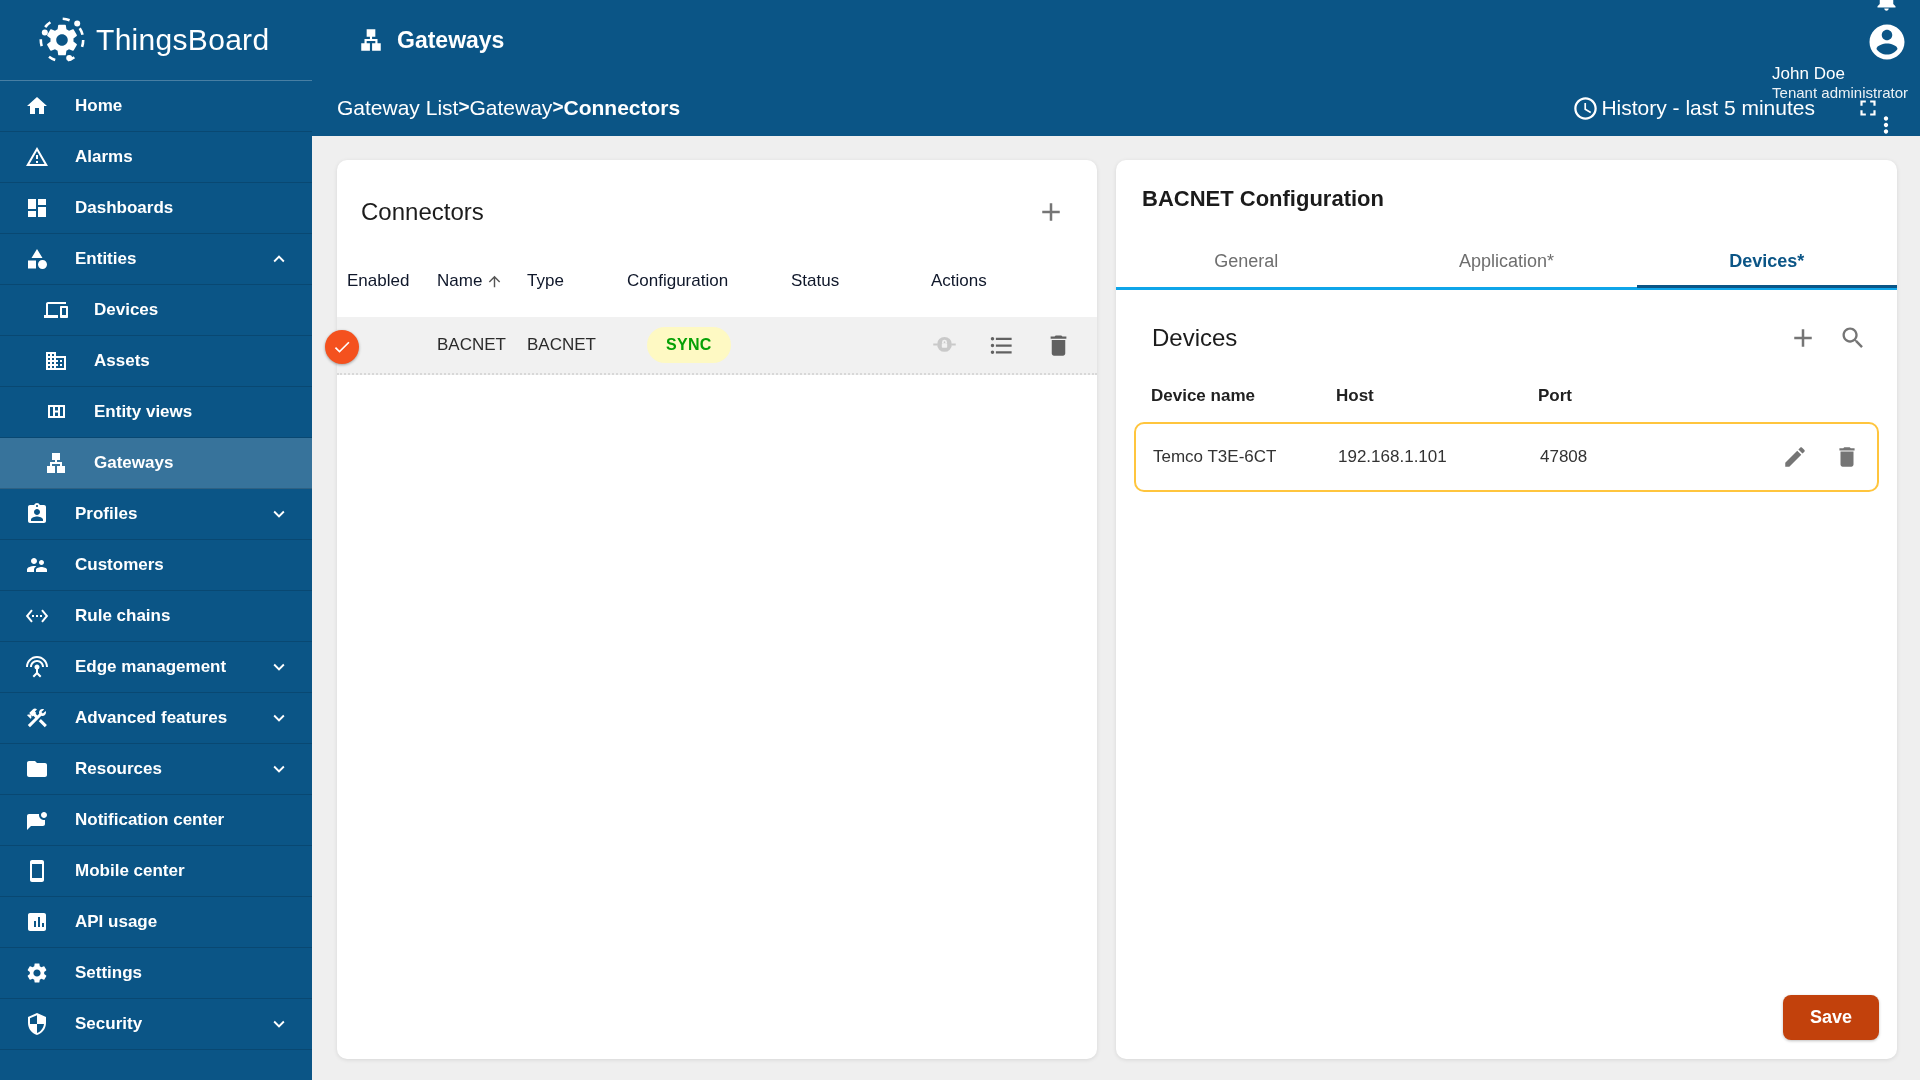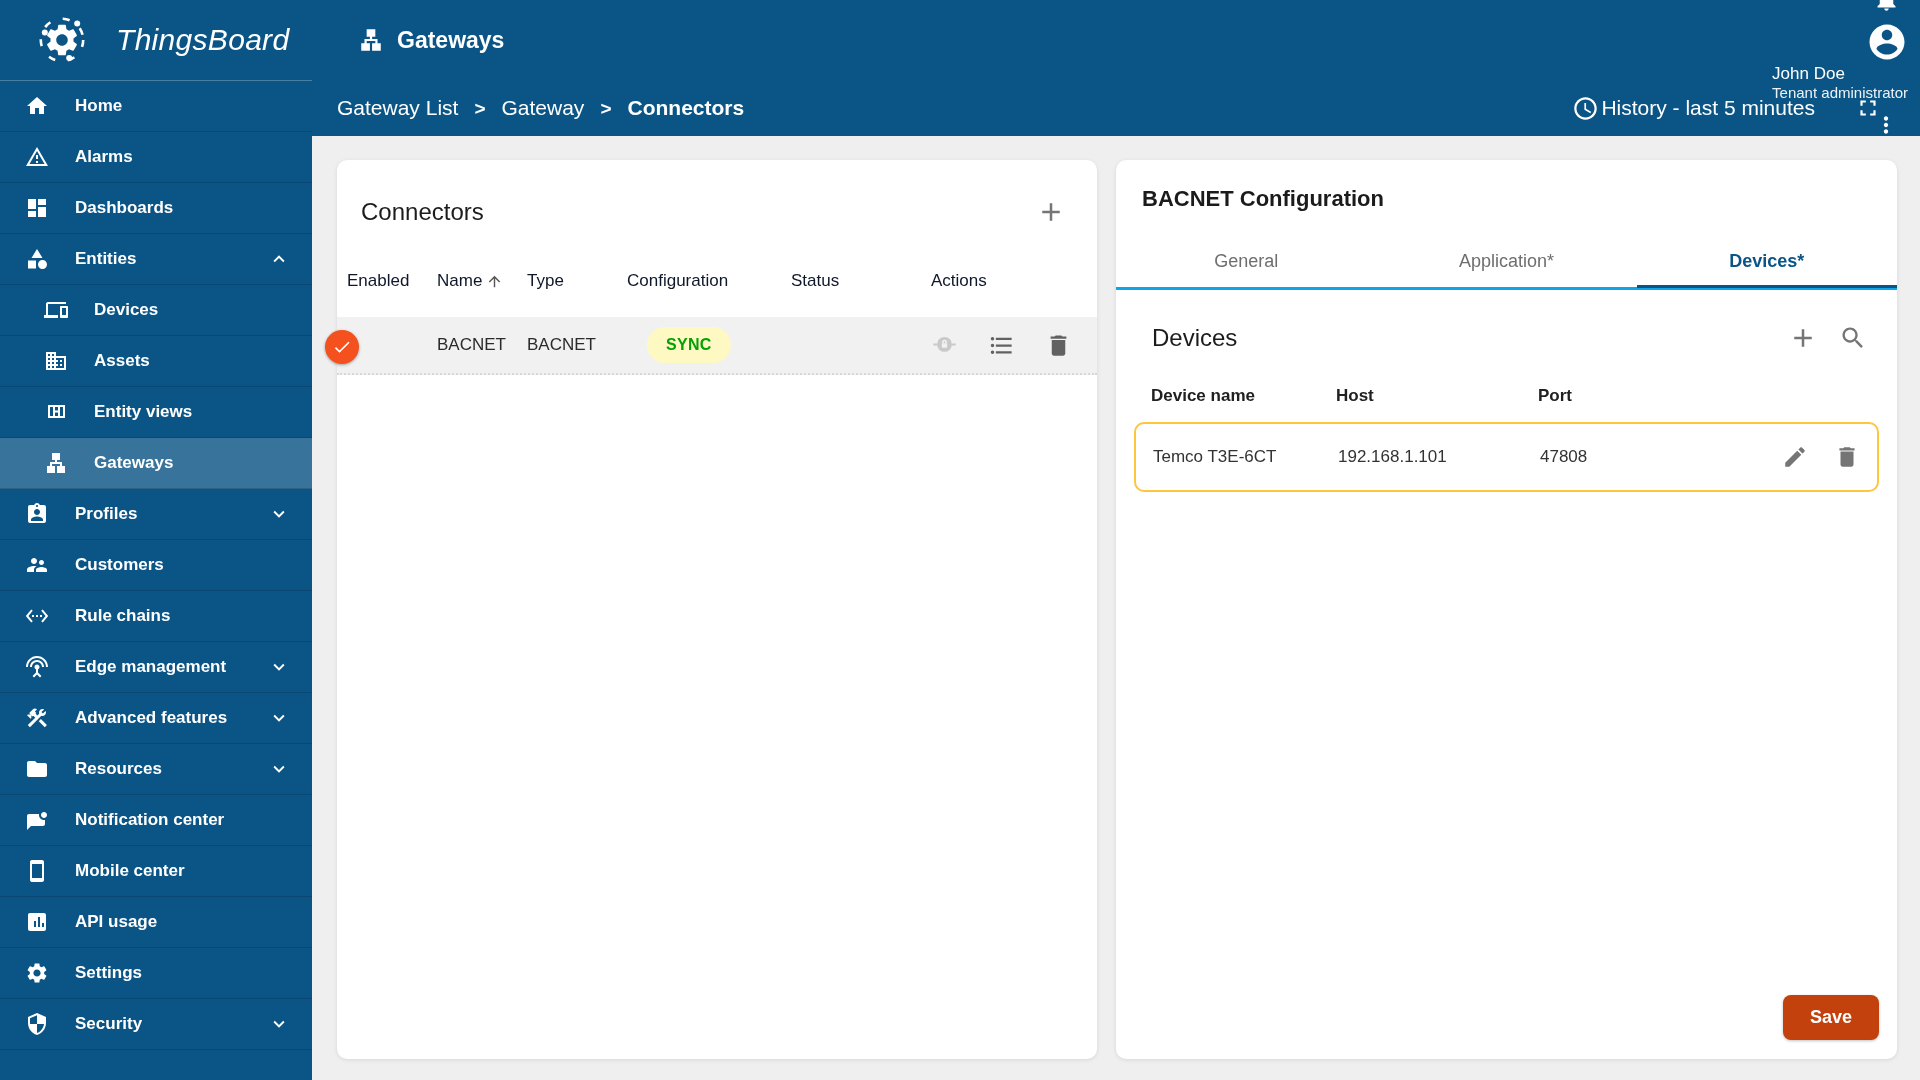--- a/index.html
+++ b/index.html
@@ -3,38 +3,38 @@
 <meta charset="utf-8">
 <style>
   * { box-sizing: border-box; margin: 0; padding: 0; }
   html,body { width:1920px; height:1080px; overflow:hidden; background:#EFEFEF;
               font-family:"Liberation Sans", sans-serif; -webkit-font-smoothing:antialiased; }
   .icon { display:inline-block; vertical-align:middle; flex:none; }
 
   
   .topbar { position:absolute; top:0; left:0; width:1920px; height:80px; background:#0B5586;
             color:#fff; display:flex; align-items:center; z-index:5; }
-  .logo-area { width:312px; display:flex; align-items:center; gap:30px; padding-left:38px;font-style:italic; }
+  .logo-area { width:312px; display:flex; align-items:center; gap:10px; padding-left:38px; }
   .logo-mark { width:48px; height:48px; }
   .logo-text { font-size:30px; font-weight:500; letter-spacing:.3px; }
   .page-head { display:flex; align-items:center; gap:13px; margin-left:46px; font-size:23px; font-weight:700; }
   .topbar-right { margin-left:auto; display:flex; align-items:flex-end; padding-right:12px;flex-direction:column; }
   .icon-btn { width:44px; height:44px; border:none; background:transparent; color:#fff;
               display:flex; align-items:center; justify-content:center; cursor:pointer; border-radius:50%; }
   .topbar-right .icon-btn { margin-left:18px; }
   .avatar { width:42px; height:42px; margin-left:20px; cursor:pointer; }
   .user-info { margin-left:12px; line-height:1.25; cursor:pointer; }
   .user-name { font-size:17px; }
   .user-role { font-size:15px; opacity:.92; }
   .more-btn { margin-left:14px; }
 
   
   .subbar { position:absolute; top:80px; left:312px; width:1608px; height:56px; background:#0B5586;
             color:#fff; display:flex; align-items:center; padding:0 30px 0 25px; z-index:4; }
-  .breadcrumb { display:flex; align-items:flex-end; gap:16px; font-size:21px; }
+  .breadcrumb { display:flex; align-items:flex-start; font-size:21px; }
   .crumb { cursor:pointer; font-weight:500; }
   .crumb.current { font-weight:700; cursor:default; }
   .crumb-sep { font-size:19px; font-weight:700; }
   .subbar-right { margin-left:auto; display:flex; align-items:center; gap:13px; font-size:21px; font-weight:500; }
   .subbar-right .history-btn { display:flex; align-items:center; gap:2px; background:none; border:none;
                                color:#fff; font:inherit; cursor:pointer; }
   .subbar-right .icon-btn { margin-left:18px; }
 
   
   .sidebar { position:absolute; top:80px; left:0; width:312px; height:1000px; background:#0B5586;

